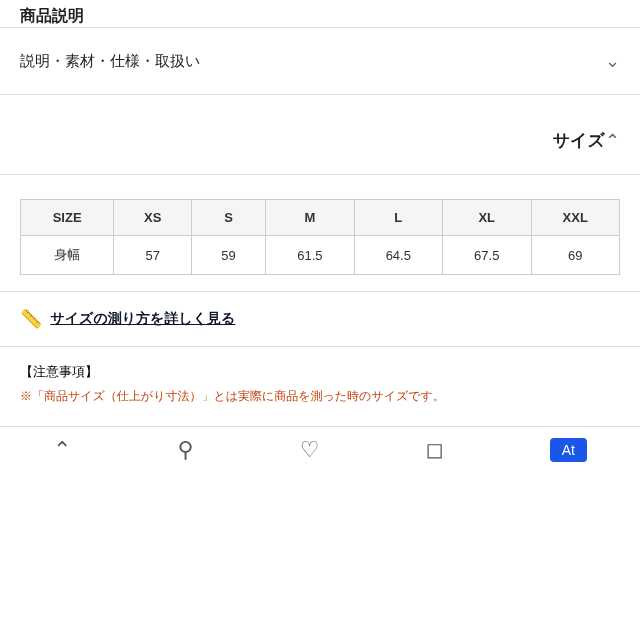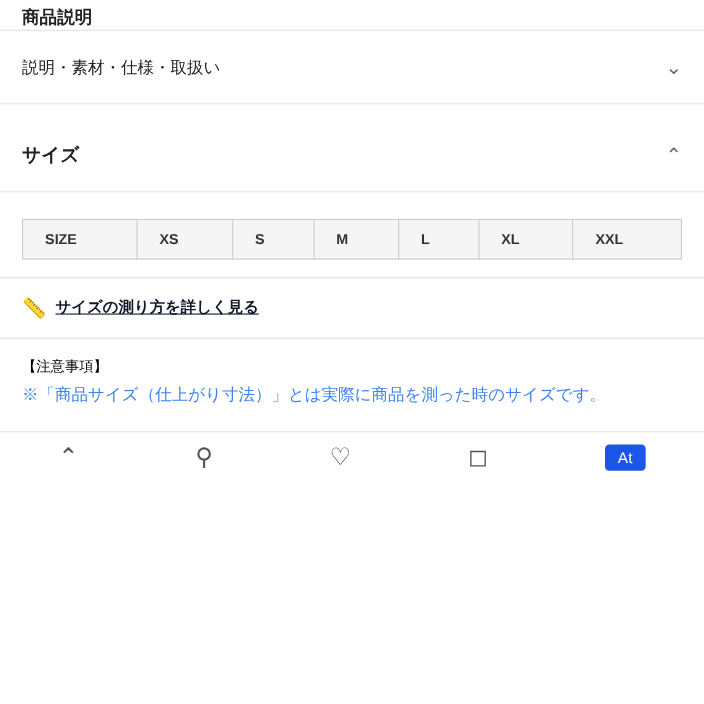--- a/index.html
+++ b/index.html
@@ -35,25 +35,24 @@
       color: #222;
     }
     .chevron-icon {
       font-size: 18px;
       color: #666;
     }
 
     
     .size-section-header {
       display: flex;
-      justify-content: space-between;
+      justify-content: flex-end;
       align-items: center;
       padding: 22px 20px;
       border-bottom: 1px solid #e0e0e0;
-      gap: 31px;
     }
     .size-title {
       font-size: 17px;
       font-weight: bold;
       color: #222;
     }
     .chevron-up {
       font-size: 18px;
       color: #666;
     }
@@ -64,21 +63,21 @@
       border-bottom: 1px solid #e0e0e0;
     }
     .size-table {
       width: 100%;
       border-collapse: collapse;
       border: 1px solid #ccc;
     }
     .size-table th,
     .size-table td {
       border: 1px solid #ccc;
-      text-align: left;
+      text-align: center;
       padding: 10px 20px;
       font-size: 13px;
     }
     .size-table thead tr {
       background: #f5f5f5;
     }
     .size-table th {
       font-weight: bold;
       font-size: 13px;
       color: #333;
@@ -108,22 +107,22 @@
     
     .notes-section {
       padding: 16px 20px 20px 20px;
     }
     .notes-title {
       font-size: 13px;
       color: #000000;
       margin-bottom: 6px;
     }
     .notes-text {
-      font-size: 15px;
-      color: #3b82f6;
+      font-size: 12px;
+      color: #c2410c;
       line-height: 1.6;
     }
 
     
     .bottom-nav {
       display: flex;
       justify-content: space-around;
       align-items: center;
       padding: 10px 0 8px 0;
       border-top: 1px solid #e0e0e0;
@@ -182,20 +181,29 @@
           <th>SIZE</th>
           <th>XS</th>
           <th>S</th>
           <th>M</th>
           <th>L</th>
           <th>XL</th>
           <th>XXL</th>
         </tr>
       </thead>
       <tbody id="size-table-body">
+          <tr>
+            <td>身幅</td>
+            <td>57</td>
+            <td>59</td>
+            <td>61.5</td>
+            <td>64.5</td>
+            <td>67.5</td>
+            <td>69</td>
+          </tr>
         </tbody>
     </table>
   </div>
 
   <div class="size-guide-link">
     <span class="ruler-icon">📏</span>
     <span class="size-guide-text">サイズの測り方を詳しく見る</span>
   </div>
 
   <div class="notes-section">

